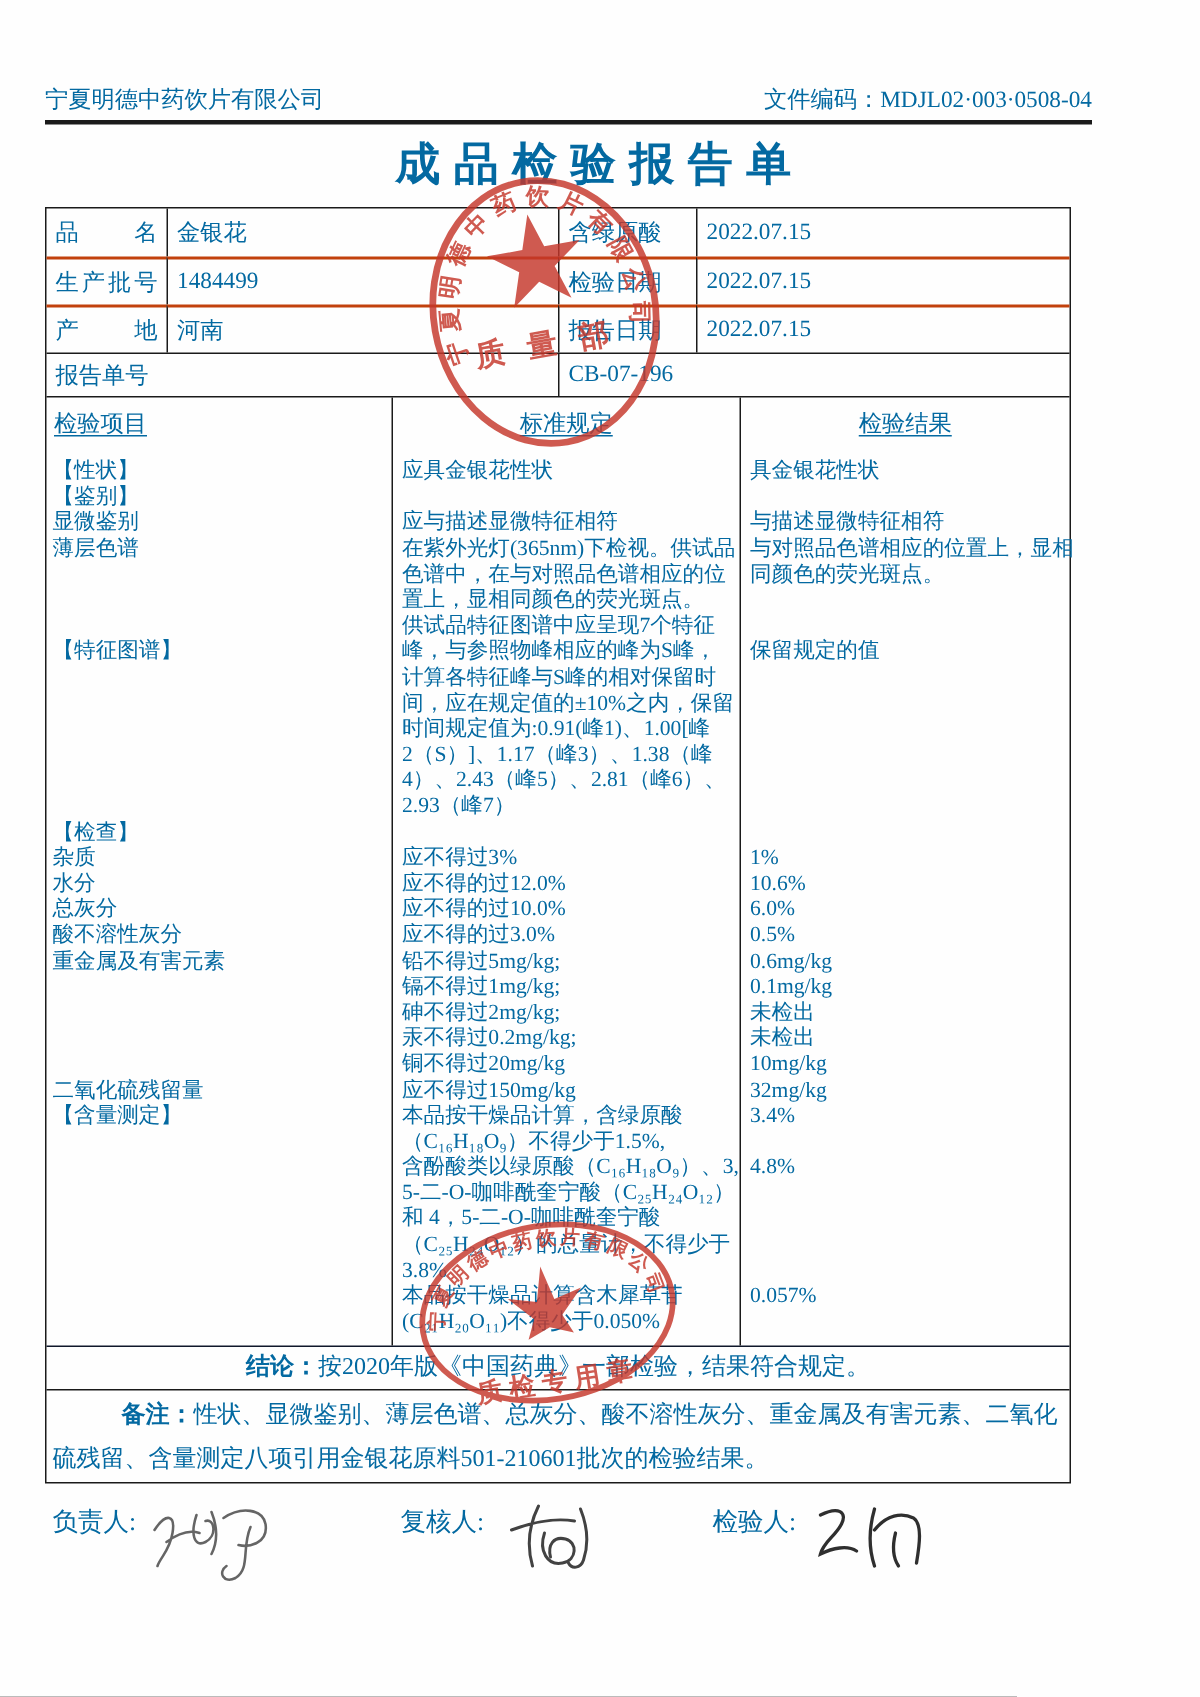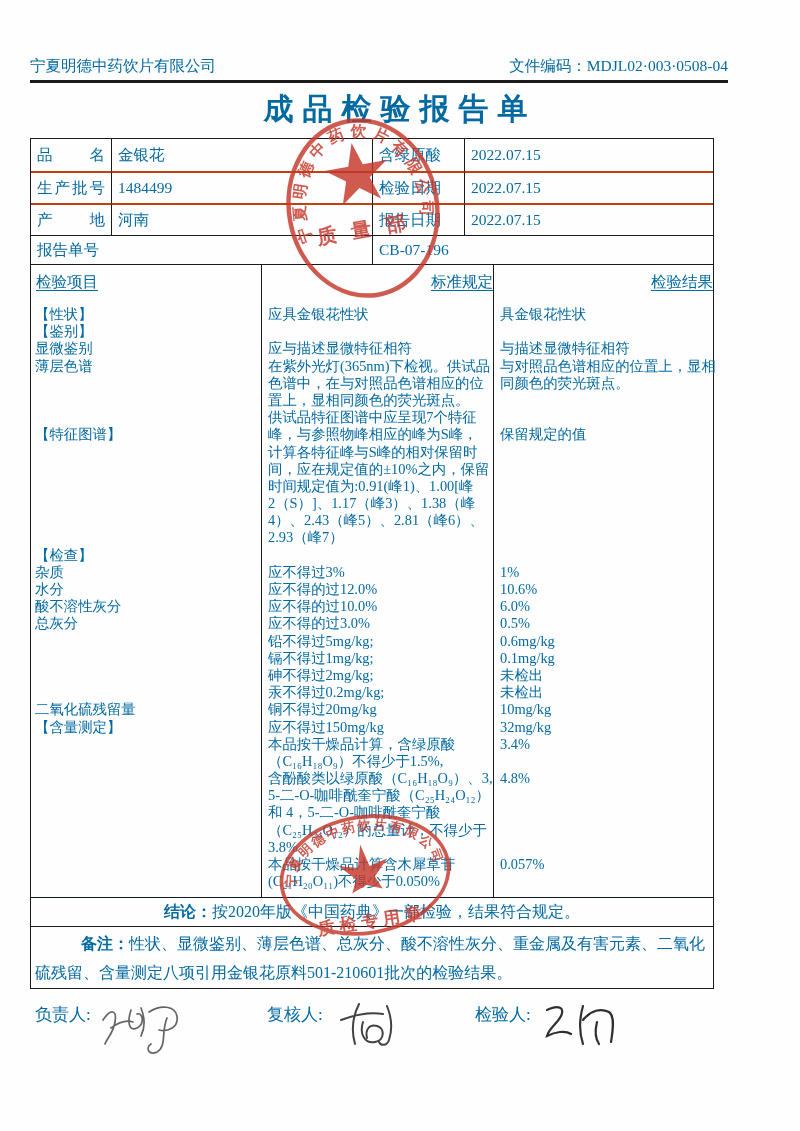--- a/index.html
+++ b/index.html
@@ -25,21 +25,21 @@
   .jlabel{display:block;width:100%;text-align:justify;text-align-last:justify;}
   
   .sect{display:flex;border-top:1px solid #1a1a1a;height:633px;box-sizing:border-box;}
   .mcol{box-sizing:border-box;}
   .mcol.c0{width:230px;}
   .mcol.c1{width:232px;border-left:1px solid #1a1a1a;}
   .mcol.c2{width:220px;border-left:1px solid #1a1a1a;}
   .mhead{height:41px;padding-top:7px;box-sizing:border-box;font-size:15.5px;}
   .mhead span{text-decoration:underline;text-underline-offset:3px;}
   .c0 .mhead{padding-left:5px;text-align:left;}
-  .c1 .mhead,.c2 .mhead{text-align:right;}
+  .c1 .mhead,.c2 .mhead{text-align:center;}
   .mline{height:17.2px;line-height:17.2px;font-size:14.4px;white-space:nowrap;overflow:visible;}
   .c0 .mline{padding-left:4px;}
   .c1 .mline{padding-left:6px;}
   .c2 .mline{padding-left:6px;}
   
   .concl{border-top:1px solid #0f172a;height:28px;line-height:28px;text-align:center;font-size:16px;}
   .remark{border-top:1px solid #1a1a1a;height:62px;box-sizing:border-box;padding:2px 6px 0 4px;font-size:16px;line-height:29px;text-indent:46px;}
   .b{font-weight:bold;}
   
   .sigrow{position:absolute;left:0;top:998px;width:800px;height:70px;}
@@ -104,22 +104,23 @@
             <div class="mline">【特征图谱】</div>
             <div class="mline"></div>
             <div class="mline"></div>
             <div class="mline"></div>
             <div class="mline"></div>
             <div class="mline"></div>
             <div class="mline"></div>
             <div class="mline">【检查】</div>
             <div class="mline">杂质</div>
             <div class="mline">水分</div>
+            <div class="mline">总灰分</div>
             <div class="mline">酸不溶性灰分</div>
-            <div class="mline">总灰分</div>
+            <div class="mline">重金属及有害元素</div>
             <div class="mline"></div>
             <div class="mline"></div>
             <div class="mline"></div>
             <div class="mline"></div>
             <div class="mline">二氧化硫残留量</div>
             <div class="mline">【含量测定】</div>
             <div class="mline"></div>
             <div class="mline"></div>
             <div class="mline"></div>
             <div class="mline"></div>

